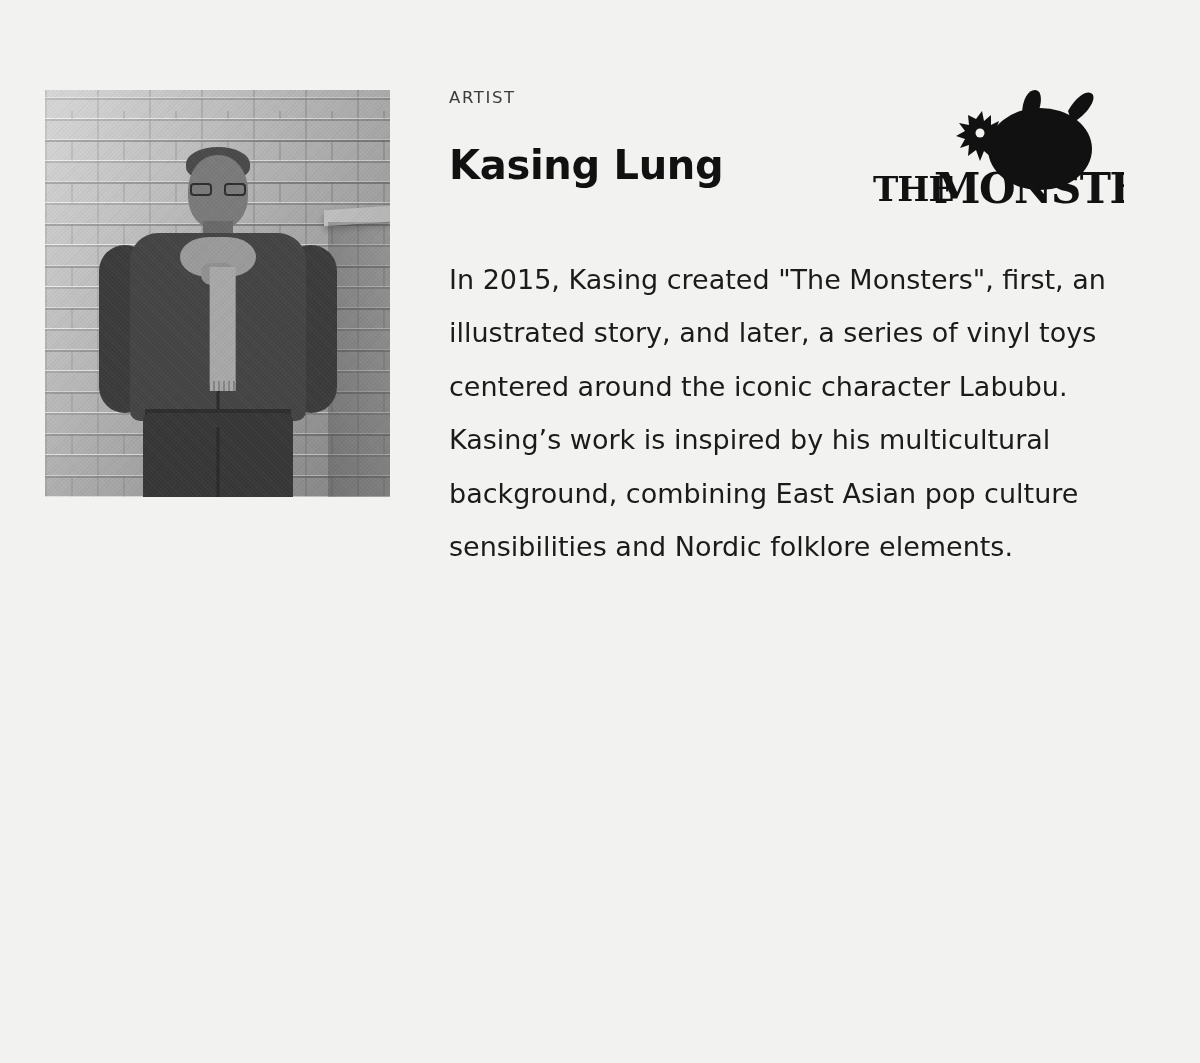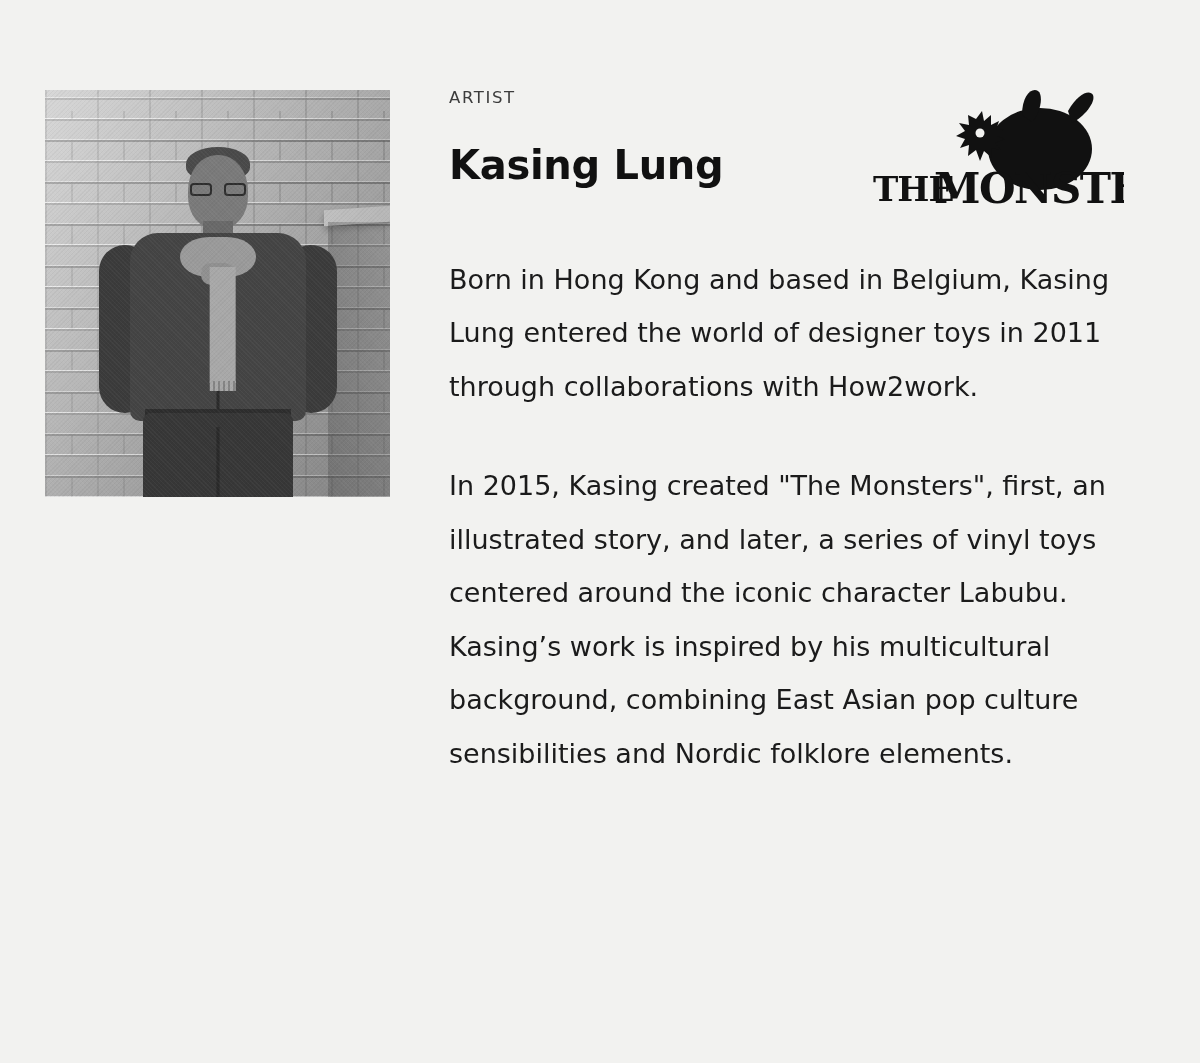--- a/index.html
+++ b/index.html
@@ -274,18 +274,17 @@
           <path d="M104 30 L110 22 L112 32 L119 26 L119 36 L127 32 L124 41 L132 40 L125 47 L133 50 L123 54 L129 61 L119 59 L120 69 L112 62 L108 72 L104 61 L96 67 L97 56 L88 59 L93 50 L84 47 L93 42 L87 34 L97 36 L96 26 Z" fill="#111111"></path>
           <circle cx="108" cy="44" r="4.5" fill="#f2f2f0"></circle>
 
           <text x="1" y="112" font-family="'DejaVu Serif','Liberation Serif',serif" font-size="34" font-weight="700" fill="#111111" letter-spacing="-1">THE</text>
           <text x="62" y="114" font-family="'DejaVu Serif','Liberation Serif',serif" font-size="42" font-weight="700" fill="#111111" letter-spacing="-1.5">MONSTERS</text>
         </svg>
       </div>
     </div>
 
     <div class="body-copy">
-      <p>Born in Hong Kong and based in Belgium, Kasing Lung entered the world of designer toys in 2011 through collaborations with How2work.</p>
       <p>In 2015, Kasing created "The Monsters", first, an illustrated story, and later, a series of vinyl toys centered around the iconic character Labubu. Kasing’s work is inspired by his multicultural background, combining East Asian pop culture sensibilities and Nordic folklore elements.</p>
     </div>
 
   </div>
 </div>
 
 </body></html>

